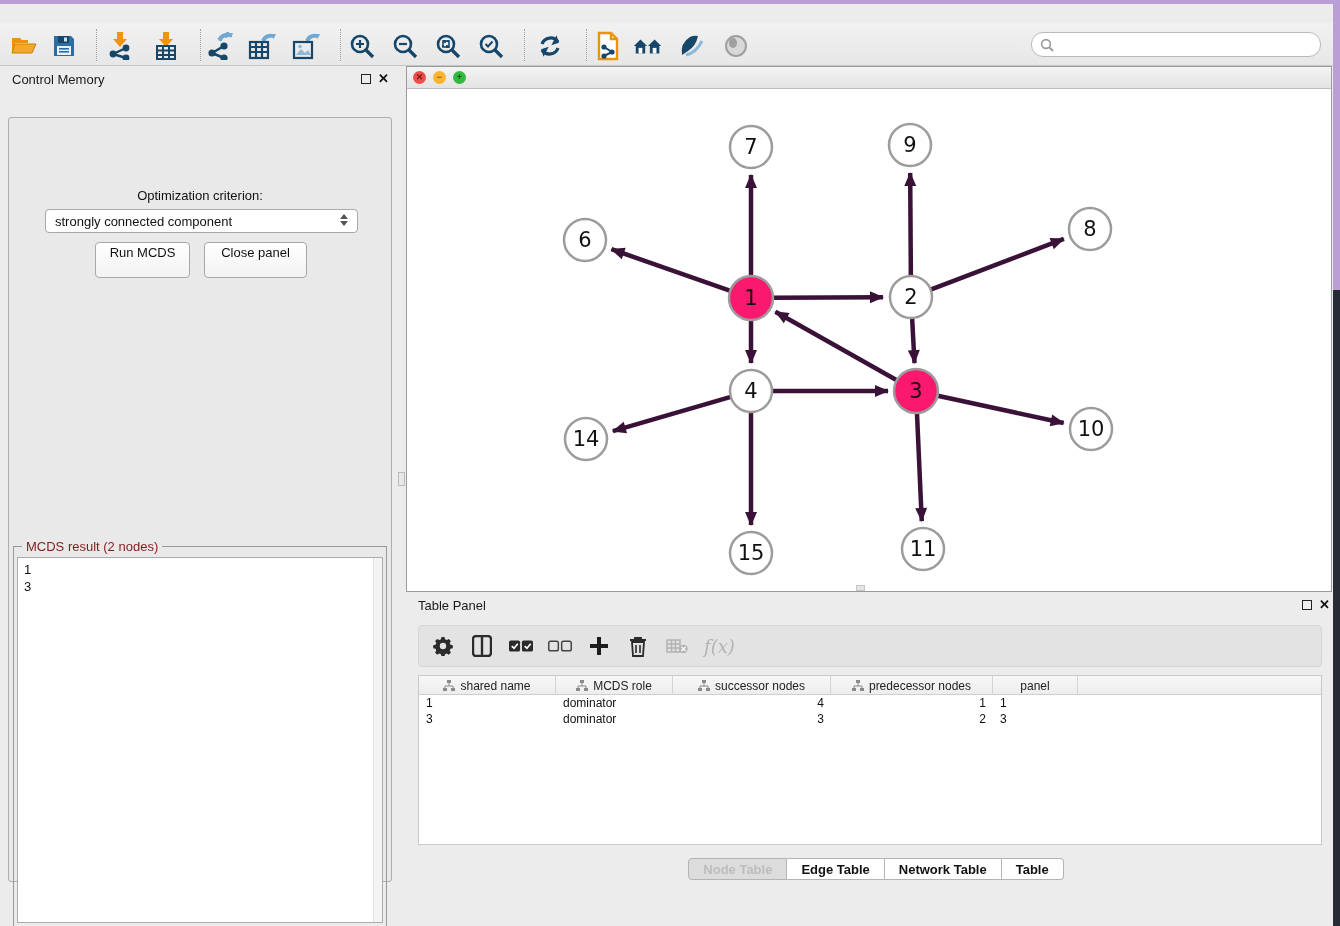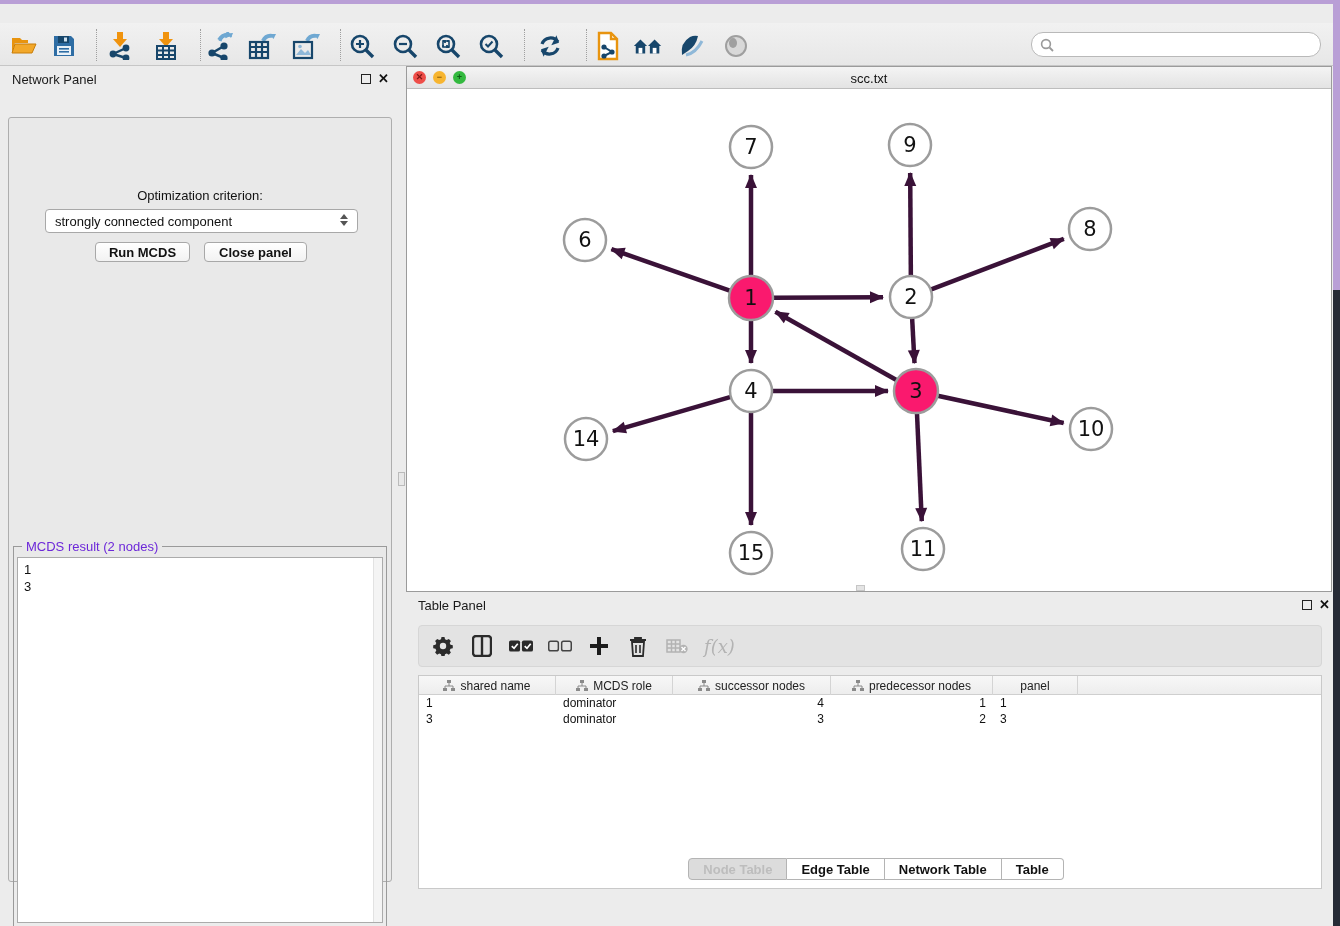--- a/index.html
+++ b/index.html
@@ -32,43 +32,43 @@
   .tab-btn { font-size:13px; font-weight:bold; color:#111; background:#fff; border:1px solid #b4b4b4; border-left:none; padding:2px 12px 0; height:21px; }
   .tab-btn:first-child { border-left:1px solid #b4b4b4; border-radius:4px 0 0 4px; }
   .tab-btn:last-child { border-radius:0 4px 4px 0; }
   .tab-btn.active { background:#e0e0e0; color:#c6c6c6; }
   #cp-box { position:absolute; left:8px; top:51px; width:384px; height:765px; background:#e9e9e9; border:1px solid #aeaeae; border-radius:3px; }
   #opt-label { position:absolute; left:0; width:100%; top:70px; text-align:center; font-size:13px; color:#111; }
   #opt-select { position:absolute; left:36px; top:91px; width:313px; height:24px; background:#fff; border:1px solid #a8a8a8; border-radius:4px; font-size:13px; color:#111; display:flex; align-items:center; padding-left:9px; }
   .spinner { position:absolute; right:9px; top:4px; display:flex; flex-direction:column; gap:2px; }
   .spin-up { width:0;height:0;border-left:4px solid transparent;border-right:4px solid transparent;border-bottom:5px solid #555; }
   .spin-dn { width:0;height:0;border-left:4px solid transparent;border-right:4px solid transparent;border-top:5px solid #555; }
-  .cp-btn { position:absolute; top:124px; height:20px; background:linear-gradient(#ffffff,#f2f2f2); border:1px solid #a8a8a8; border-radius:4px; font-size:13px; color:#111; text-align:center; line-height:20px;font-weight:bold; }
+  .cp-btn { position:absolute; top:124px; height:36px; background:linear-gradient(#ffffff,#f2f2f2); border:1px solid #a8a8a8; border-radius:4px; font-size:13px; color:#111; text-align:center; line-height:20px; }
   #run-btn { left:86px; width:95px; }
   #closep-btn { left:195px; width:103px; }
   #result-group { position:absolute; left:4px; top:428px; width:374px; height:381px; border:1px solid #9a9a9a; }
-  #result-legend { position:absolute; left:8px; top:-8px; background:#e9e9e9; padding:0 4px; font-size:13px; color:#6d28d9; }
+  #result-legend { position:absolute; left:8px; top:-8px; background:#e9e9e9; padding:0 4px; font-size:13px; color:#7f1d1d; }
   #result-area { position:absolute; left:3px; top:10px; right:3px; bottom:3px; background:#fff; border:1px solid #ababab; font-size:13px; color:#111; padding:3px 6px; white-space:pre-line; line-height:17px; }
   #result-scroll { position:absolute; right:4px; top:11px; width:9px; bottom:4px; background:#f4f4f4; border-left:1px solid #e2e2e2; }
 
   
   #net-window { position:absolute; left:406px; top:66px; width:926px; height:526px; background:#fff; border:1px solid #9b9b9b; }
   #net-titlebar { position:absolute; left:0; top:0; width:100%; height:22px; background:linear-gradient(#f4f4f4,#e3e3e3); border-bottom:1px solid #bdbdbd; }
   .tl2 { position:absolute; top:4px; width:13px; height:13px; border-radius:50%; font-size:9px; font-weight:bold; text-align:center; line-height:13px; }
   #net-title { position:absolute; left:0; right:0; top:4px; text-align:center; font-size:13px; color:#111; }
   #graph-canvas { position:absolute; left:0; top:22px; width:924px; height:502px; background:#fff; }
   .grip-v { position:absolute; left:398px; top:472px; width:7px; height:14px; background:#e8e8e8; border:1px solid #bbb; z-index:10; }
   .grip-h { position:absolute; left:856px; top:585px; width:9px; height:6px; background:#e4e4e4; border:1px solid #c6c6c6; z-index:10; }
 
   
   #table-panel { position:absolute; left:406px; top:592px; width:926px; height:296px; background:#ececec; }
   #tp-toolbar { position:absolute; left:12px; top:33px; right:10px; height:42px; background:#e3e3e3; border:1px solid #d6d6d6; border-radius:4px; display:flex; align-items:center; gap:15px; padding-left:12px; }
   .tp-ico { display:flex; align-items:center; justify-content:center; width:24px; height:24px; }
   #fx-label { font-family:"DejaVu Serif","Liberation Serif",serif; font-style:italic; font-size:18px; color:#b3b3b3; }
-  #tp-table { position:absolute; left:12px; top:83px; right:10px; height:214px; background:#fff; border:1px solid #c9c9c9; overflow:hidden; }
+  #tp-table { position:absolute; left:12px; top:83px; right:10px; height:170px; background:#fff; border:1px solid #c9c9c9; overflow:hidden; }
   #tp-header { display:flex; height:19px; border-bottom:1px solid #cfcfcf; background:linear-gradient(#f7f7f7,#ededed); }
   .th { display:flex; align-items:center; justify-content:center; gap:5px; font-size:12px; color:#222; border-right:1px solid #d4d4d4; height:19px; }
   .tr { display:flex; height:16px; font-size:12px; color:#111; }
   .td { padding:1px 7px 0; }
   .td.num { text-align:right; }
   #tp-tabs { position:absolute; left:0; right:0; top:266px; display:flex; justify-content:center; }
   .tp-tab { font-size:13px; font-weight:bold; color:#111; background:#fff; border:1px solid #b4b4b4; border-left:none; padding:3px 14px; height:22px; }
   .tp-tab:first-child { border-left:1px solid #b4b4b4; border-radius:4px 0 0 4px; }
   .tp-tab:last-child { border-radius:0 4px 4px 0; }
   .tp-tab.active { background:#dcdcdc; color:#bdbdbd;margin-left:14px; }
@@ -230,21 +230,21 @@
       <svg width="14" height="14" viewBox="0 0 14 14">
           <circle cx="6" cy="6" r="4.4" fill="none" stroke="#9a9a9a" stroke-width="1.6"></circle>
           <path d="M9.5 9.5 L13 13" stroke="#9a9a9a" stroke-width="1.8"></path>
         </svg>
       <input id="search-input" placeholder="" style="">
     </div>
   </div>
 
   <div id="control-panel">
     <div class="panel-head">
-      <span class="panel-title">Network Panel</span>
+      <span class="panel-title">Control Memory</span>
       <span class="float-ico" style="left:361px"></span>
       <span class="close-ico" style="left:378px">✕</span>
     </div>
     <div id="cp-box">
       <div id="opt-label">Optimization criterion:</div>
       <div id="opt-select">
         <span>strongly connected component</span>
         <span class="spinner">
             <span class="spin-up"></span>
             <span class="spin-dn"></span>
@@ -259,21 +259,20 @@
         <div id="result-scroll"></div>
       </div>
     </div>
   </div>
 
   <div id="net-window">
     <div id="net-titlebar">
       <div class="tl2" style="left:6px; background:#ee4e49; color:#7c1512;">✕</div>
       <div class="tl2" style="left:26px; background:#f7b530; color:#8a5c08;">−</div>
       <div class="tl2" style="left:46px; background:#33b93f; color:#0e5c16;">+</div>
-      <div id="net-title">scc.txt</div>
     </div>
     <div id="graph-canvas">
       <svg id="graph-svg" width="924" height="502" viewBox="0 0 924 502">
         <defs>
           <marker id="arrow" markerUnits="userSpaceOnUse" markerWidth="16" markerHeight="14" refX="14" refY="7" orient="auto">
             <path id="arrow-path" d="M1,1 L15,7 L1,13 Z" fill="#3a1238"></path>
           </marker>
         </defs>
         <g id="edge-layer">
             <line x1="344" y1="188" x2="344" y2="86" stroke="#3a1238" stroke-width="4.5" marker-end="url(#arrow)"></line>

